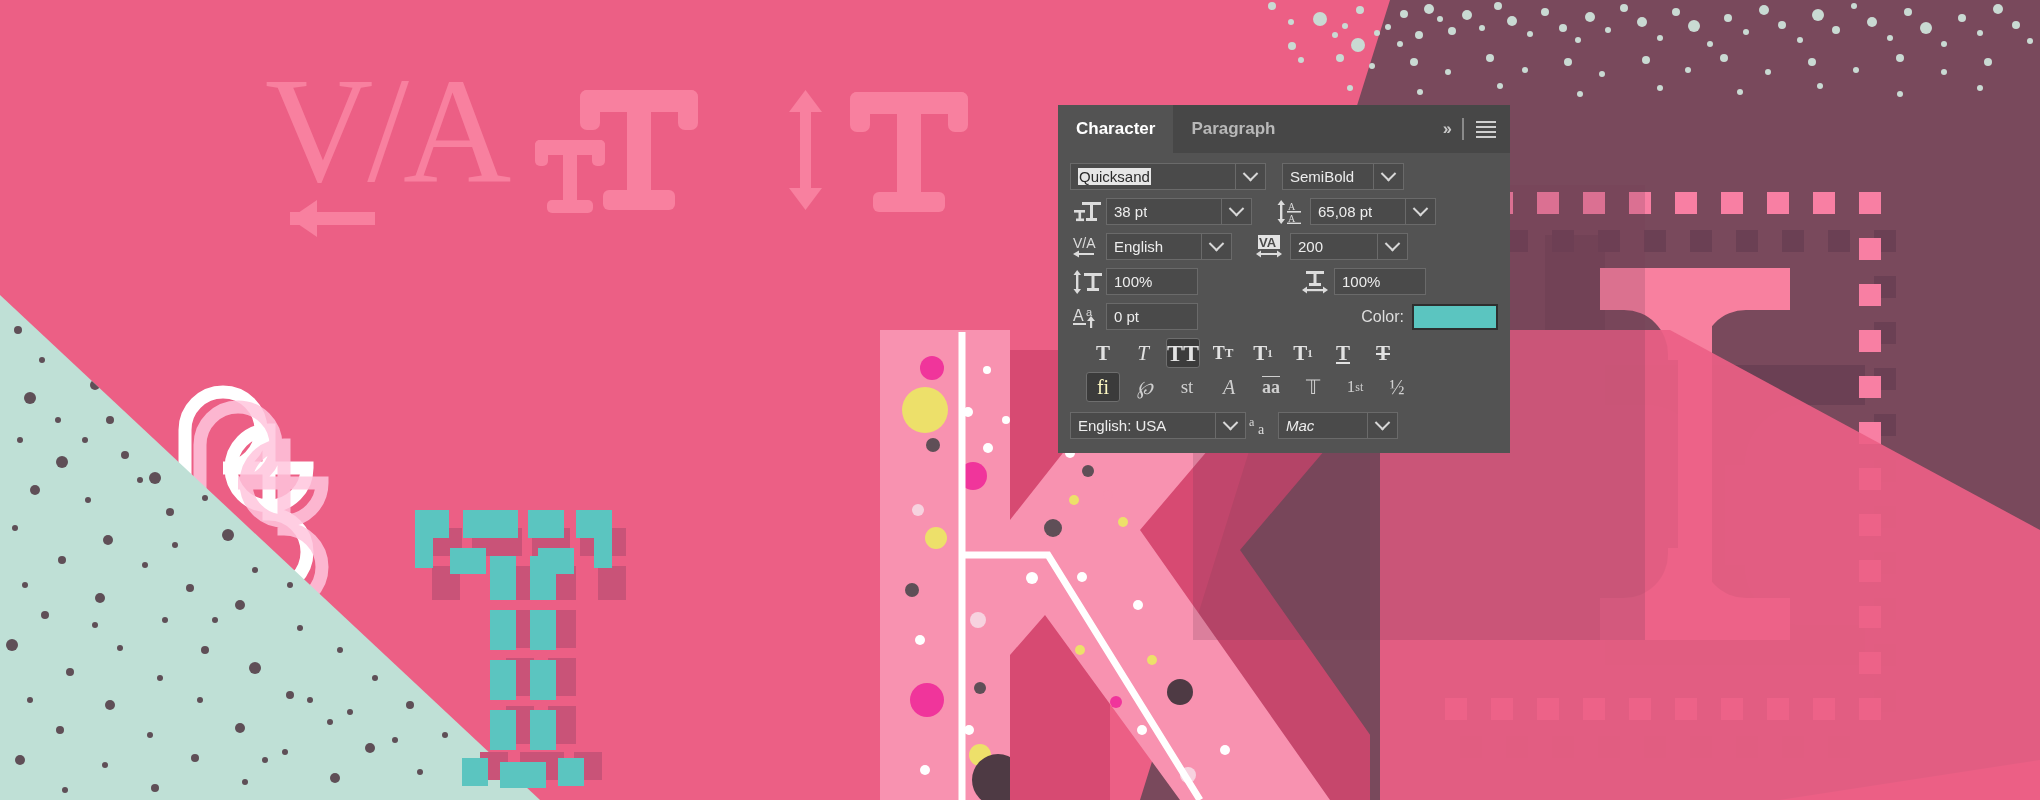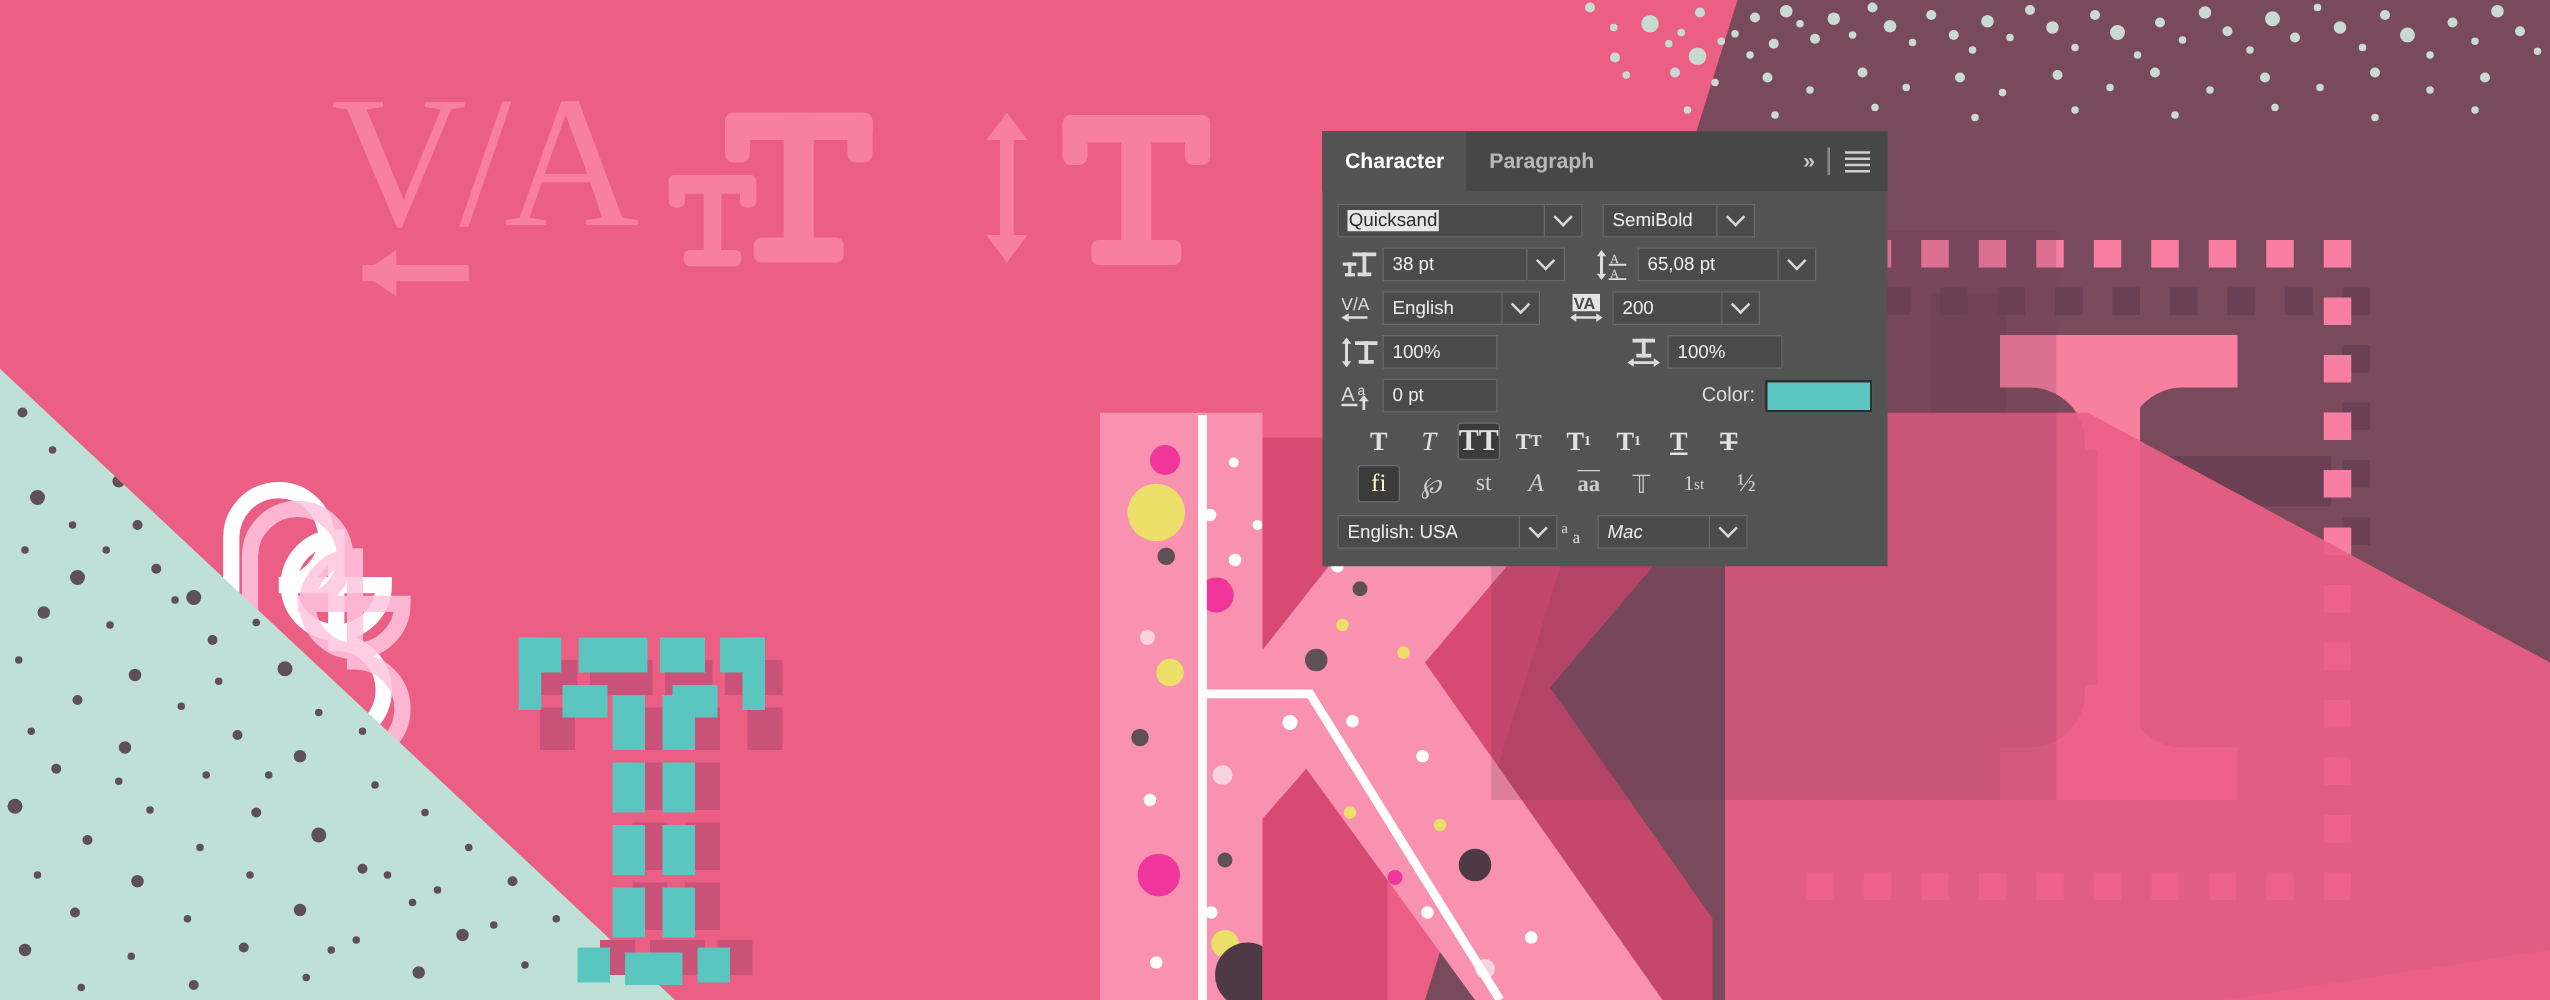--- a/index.html
+++ b/index.html
@@ -600,21 +600,21 @@
             <rect x="3" y="3" width="2.4" height="18"></rect>
             <polygon points="4.2,0 8,5 0.5,5"></polygon>
                 <polygon points="4.2,24 8,19 0.5,19"></polygon>
             <text x="11" y="10" font-size="10" font-family="Liberation Serif, serif" fill="#DCDCDC">A</text>
             <text x="11" y="22" font-size="10" font-family="Liberation Serif, serif" fill="#DCDCDC">A</text>
             <rect x="10" y="11" width="14" height="1.6"></rect>
                 <rect x="10" y="22.6" width="14" height="1.4"></rect>
               </g>
             </svg>
         </span>
-        <div class="field" style="width:113px;">
+        <div class="field" style="width:96px;">
           <span class="val">65,08 pt</span>
         </div>
         <div class="drop"></div>
       </div>
 
       <div class="row">
         <span class="iconlbl">
           <svg width="30" height="24" viewBox="0 0 30 24">
             <text x="0" y="13" font-size="14" font-family="Liberation Sans, sans-serif" fill="#DCDCDC">V/A</text>
             <rect x="3" y="18" width="18" height="2" fill="#DCDCDC"></rect>

